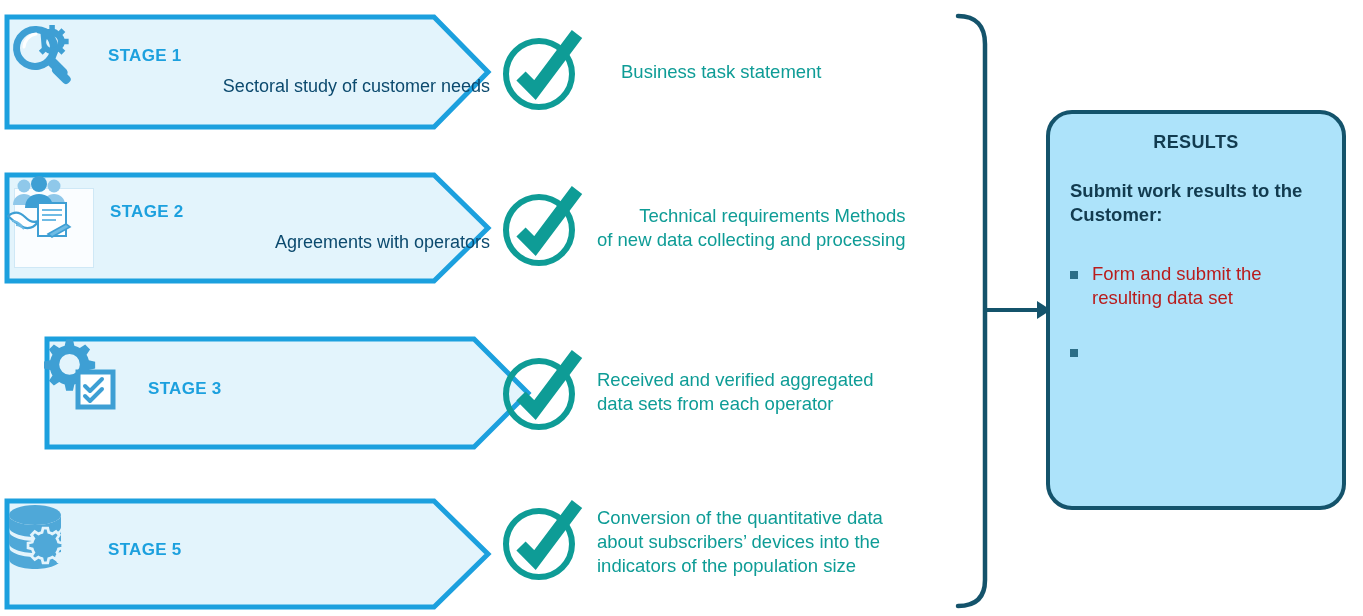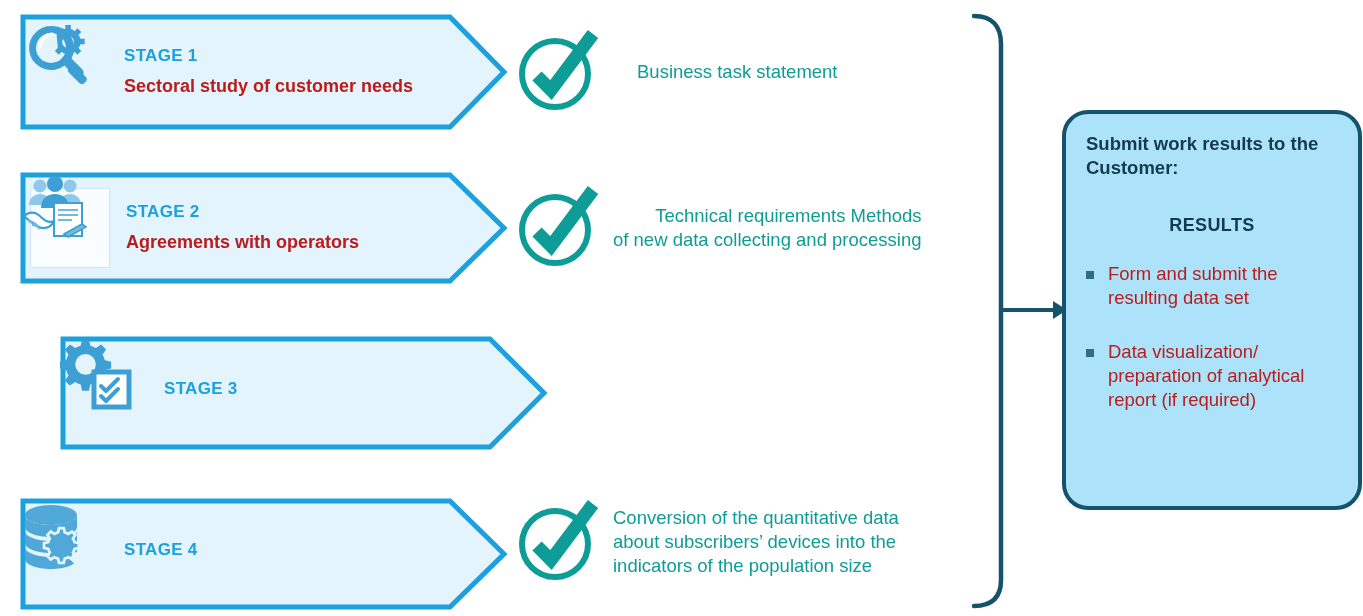--- a/index.html
+++ b/index.html
@@ -3,21 +3,21 @@
 <meta charset="utf-8">
 <style>
   html,body{margin:0;padding:0;}
   body{
     width:1363px;height:616px;
     background:#ffffff;
     font-family:"Liberation Sans", sans-serif;
     overflow:hidden;
     position:relative;
   }
-  #canvas{position:absolute;left:16px;top:0;width:1174px;height:616px;}
+  #canvas{position:absolute;left:0;top:0;width:1174px;height:616px;}
 
   
   .stage-row{position:absolute;left:0;width:980px;}
   .stage-arrow{
     position:absolute;left:4px;top:0;width:486px;
     background:#E3F4FC;
   }
   .stage-arrow svg{position:absolute;left:0;top:0;}
   .stage-inner{
     position:absolute;left:0;top:0;right:0;bottom:0;
@@ -26,21 +26,21 @@
   .stage-icon{
     width:78px;height:78px;margin-left:10px;flex:0 0 auto;
     display:flex;align-items:center;justify-content:center;
   }
   .stage-text{margin-left:16px;flex:1 1 auto;}
   .stage-label{
     color:#1CA0DE;font-weight:bold;font-size:17px;letter-spacing:.3px;
     margin-bottom:9px;
   }
   .stage-title{
-    color:#b91c1c;font-weight:bold;font-size:18px;line-height:1.28;
+    color:#0c4a6e;font-weight:normal;font-size:18px;line-height:1.28;text-align:right;
   }
 
   
   .check-block{position:absolute;display:flex;align-items:center;}
   .check-icon{width:88px;height:88px;flex:0 0 auto;}
   .outcome-text{
     margin-left:12px;color:#0E9C96;font-size:18.5px;line-height:1.30;
     white-space:pre-line;
   }
 
@@ -174,20 +174,30 @@
             <path d="M41 60 l5 5 l12-12" fill="none" stroke="#3E9FD4" stroke-width="4" stroke-linecap="round" stroke-linejoin="round"></path>
           </svg>
         </div>
         <div class="stage-text">
           <div class="stage-label">STAGE 3</div>
         </div>
       </div>
     </div>
   </div>
 
+  <div class="check-block" style="left:497px;top:348px;">
+    <div class="check-icon">
+      <svg width="88" height="88" viewBox="0 0 88 88">
+        <circle cx="42" cy="46" r="33" fill="none" stroke="#0E9C96" stroke-width="6"></circle>
+        <path d="M24 48 L38 62 L80 6" fill="none" stroke="#0E9C96" stroke-width="13" stroke-linecap="butt" stroke-linejoin="miter"></path>
+      </svg>
+    </div>
+    <div class="outcome-text">Received and verified aggregated
+data sets from each operator</div>
+  </div>
 
   <div class="stage-row" id="stage-row-3" style="top:498px;height:112px;">
     <div class="stage-arrow" style="height:112px;background:none;">
       <svg width="490" height="112" viewBox="0 0 490 112">
         <path d="M3,3 L430,3 L484,56 L430,109 L3,109 Z" fill="#E3F4FC" stroke="#1CA0DE" stroke-width="5" stroke-linejoin="miter"></path>
       </svg>
       <div class="stage-inner">
         <div class="stage-icon">
           <svg width="74" height="74" viewBox="0 0 74 74">
             <g fill="#4FA8D8">
@@ -196,21 +206,21 @@
               <path d="M5 33 l0 12 c0 5.5 11.6 10 26 10 c14.4 0 26-4.5 26-10 l0-12 c0 5.5-11.6 10-26 10 c-14.4 0-26-4.5-26-10 z"></path>
               <path d="M5 49 l0 12 c0 5.5 11.6 10 26 10 c14.4 0 26-4.5 26-10 l0-12 c0 5.5-11.6 10-26 10 c-14.4 0-26-4.5-26-10 z"></path>
             </g>
             <g fill="#4FA8D8" stroke="#E3F4FC" stroke-width="4">
               <path d="M50 40 l7 0 l1.4 6.2 a18 18 0 0 1 5.4 2.3 l5.3-3.5 l4.9 4.9 l-3.5 5.3 a18 18 0 0 1 2.3 5.4 l6.2 1.4 l0 7 l-6.2 1.4 a18 18 0 0 1-2.3 5.4 l3.5 5.3 l-4.9 4.9 l-5.3-3.5 a18 18 0 0 1-5.4 2.3 l-1.4 6.2 l-7 0 l-1.4-6.2 a18 18 0 0 1-5.4-2.3 l-5.3 3.5 l-4.9-4.9 l3.5-5.3 a18 18 0 0 1-2.3-5.4 l-6.2-1.4 l0-7 l6.2-1.4 a18 18 0 0 1 2.3-5.4 l-3.5-5.3 l4.9-4.9 l5.3 3.5 a18 18 0 0 1 5.4-2.3 z" transform="translate(5,3) scale(0.68)"></path>
             </g>
             <circle cx="57" cy="60" r="6" fill="#E3F4FC"></circle>
           </svg>
         </div>
         <div class="stage-text">
-          <div class="stage-label">STAGE 4</div>
+          <div class="stage-label">STAGE 5</div>
         </div>
       </div>
     </div>
   </div>
 
   <div class="check-block" style="left:497px;top:498px;">
     <div class="check-icon">
       <svg width="88" height="88" viewBox="0 0 88 88">
         <circle cx="42" cy="46" r="33" fill="none" stroke="#0E9C96" stroke-width="6"></circle>
         <path d="M24 48 L38 62 L80 6" fill="none" stroke="#0E9C96" stroke-width="13" stroke-linecap="butt" stroke-linejoin="miter"></path>
@@ -228,31 +238,28 @@
   </div>
 
   <div id="flow-arrow">
     <svg width="70" height="40" viewBox="0 0 70 40">
       <line x1="0" y1="20" x2="52" y2="20" stroke="#14536B" stroke-width="4"></line>
       <path d="M52,11 L66,20 L52,29 Z" fill="#14536B"></path>
     </svg>
   </div>
 
   <div id="results-box">
+    <div id="results-title">RESULTS</div>
     <div id="results-sub">Submit work results to the
 Customer:</div>
-    <div id="results-title">RESULTS</div>
 
     <div class="bullet-row">
       <div class="bullet-sq"></div>
       <div class="bullet-text">Form and submit the
 resulting data set</div>
     </div>
 
     <div class="bullet-row">
       <div class="bullet-sq"></div>
-      <div class="bullet-text">Data visualization/
-preparation of analytical
-report (if required)</div>
     </div>
   </div>
 
 </div>
 
 </body></html>

